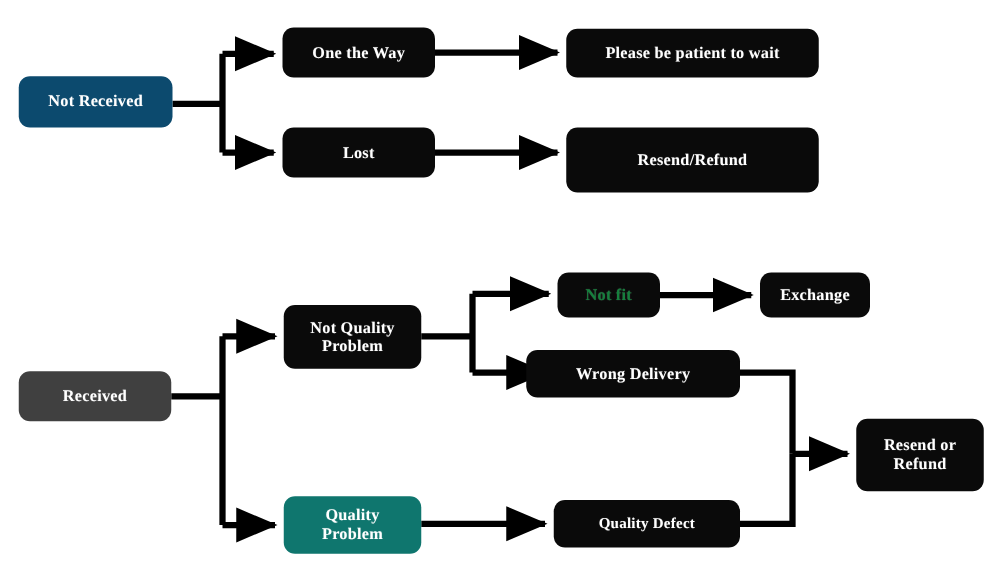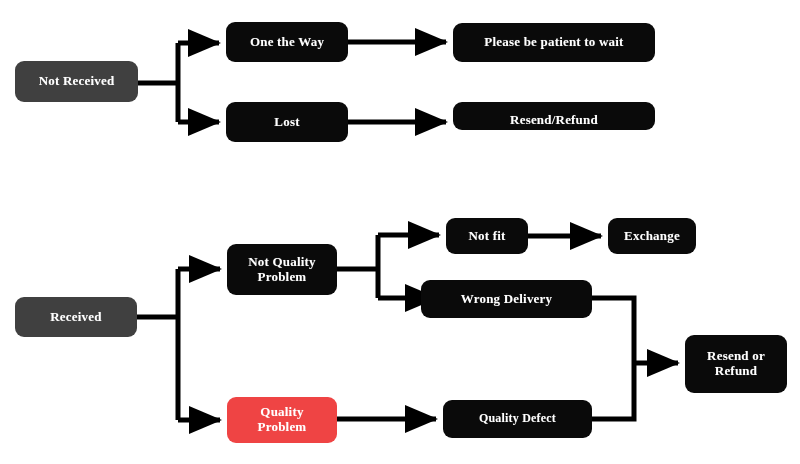--- a/index.html
+++ b/index.html
@@ -76,48 +76,48 @@
         <polyline points="378,298 436,298" fill="none" stroke="#000000" stroke-width="5" stroke-linecap="butt" stroke-linejoin="miter" marker-end="url(#arrowhead)"></polyline>
         <polyline points="528,236 601,236" fill="none" stroke="#000000" stroke-width="5" stroke-linecap="butt" stroke-linejoin="miter" marker-end="url(#arrowhead)"></polyline>
         <polyline points="337,419 436,419" fill="none" stroke="#000000" stroke-width="5" stroke-linecap="butt" stroke-linejoin="miter" marker-end="url(#arrowhead)"></polyline>
         <polyline points="592,298 634,298 634,363" fill="none" stroke="#000000" stroke-width="5" stroke-linecap="butt" stroke-linejoin="miter"></polyline>
         <polyline points="592,419 634,419 634,363" fill="none" stroke="#000000" stroke-width="5" stroke-linecap="butt" stroke-linejoin="miter"></polyline>
         <polyline points="634,363 678,363" fill="none" stroke="#000000" stroke-width="5" stroke-linecap="butt" stroke-linejoin="miter" marker-end="url(#arrowhead)"></polyline>
       </g>
   </svg>
 
   <div id="nodes-layer">
-      <div class="node-box" style="left: 15px; top: 61px; width: 123px; height: 41px; background: #404040;">
+      <div class="node-box" style="left: 15px; top: 61px; width: 123px; height: 41px; background: #0c4a6e;">
         <span class="node-label" style="font-size: 13px; color: rgb(255, 255, 255);">Not Received</span>
       </div>
       <div class="node-box" style="left: 226px; top: 22px; width: 122px; height: 40px; background: rgb(10, 10, 10);">
         <span class="node-label" style="font-size: 13px; color: rgb(255, 255, 255);">One the Way</span>
       </div>
       <div class="node-box" style="left: 453px; top: 23px; width: 202px; height: 39px; background: rgb(10, 10, 10);">
         <span class="node-label" style="font-size: 13px; color: rgb(255, 255, 255);">Please be patient to wait</span>
       </div>
       <div class="node-box" style="left: 226px; top: 102px; width: 122px; height: 40px; background: rgb(10, 10, 10); justify-content: center;">
         <span class="node-label" style="font-size: 13px; color: rgb(255, 255, 255);">Lost</span>
       </div>
-      <div class="node-box" style="left: 453px; top: 102px; width: 202px; height: 28px; background: rgb(10, 10, 10); align-items: flex-end;">
+      <div class="node-box" style="left: 453px; top: 102px; width: 202px; height: 52px; background: rgb(10, 10, 10);">
         <span class="node-label" style="font-size: 13px; color: rgb(255, 255, 255);">Resend/Refund</span>
       </div>
       <div class="node-box" style="left: 15px; top: 297px; width: 122px; height: 40px; background: #404040;">
         <span class="node-label" style="font-size: 13px; color: rgb(255, 255, 255);">Received</span>
       </div>
       <div class="node-box" style="left: 227px; top: 244px; width: 110px; height: 51px; background: rgb(10, 10, 10);">
         <span class="node-label" style="font-size: 13px; color: rgb(255, 255, 255);">Not Quality
 Problem</span>
       </div>
-      <div class="node-box" style="left: 227px; top: 397px; width: 110px; height: 46px; background: #ef4444;">
+      <div class="node-box" style="left: 227px; top: 397px; width: 110px; height: 46px; background: #0f766e;">
         <span class="node-label" style="font-size: 13px; color: rgb(255, 255, 255);">Quality
 Problem</span>
       </div>
       <div class="node-box" style="left: 446px; top: 218px; width: 82px; height: 36px; background: rgb(10, 10, 10);">
-        <span class="node-label" style="font-size: 13px; color: #ffffff;">Not fit</span>
+        <span class="node-label" style="font-size: 13px; color: #15803d;">Not fit</span>
       </div>
       <div class="node-box" style="left: 608px; top: 218px; width: 88px; height: 36px; background: rgb(10, 10, 10);">
         <span class="node-label" style="font-size: 13px; color: rgb(255, 255, 255);">Exchange</span>
       </div>
       <div class="node-box" style="left: 421px; top: 280px; width: 171px; height: 38px; background: rgb(10, 10, 10);">
         <span class="node-label" style="font-size: 13px; color: rgb(255, 255, 255);">Wrong Delivery</span>
       </div>
       <div class="node-box" style="left: 443px; top: 400px; width: 149px; height: 38px; background: rgb(10, 10, 10);">
         <span class="node-label" style="font-size: 12px; color: rgb(255, 255, 255);">Quality Defect</span>
       </div>

